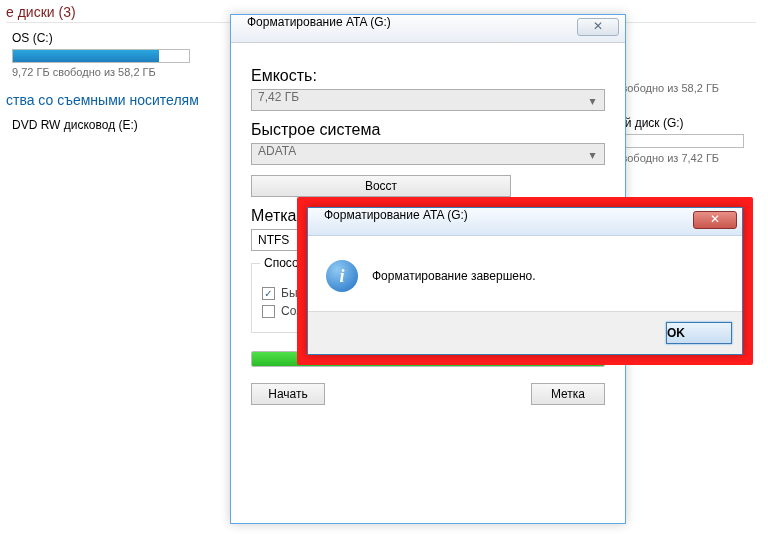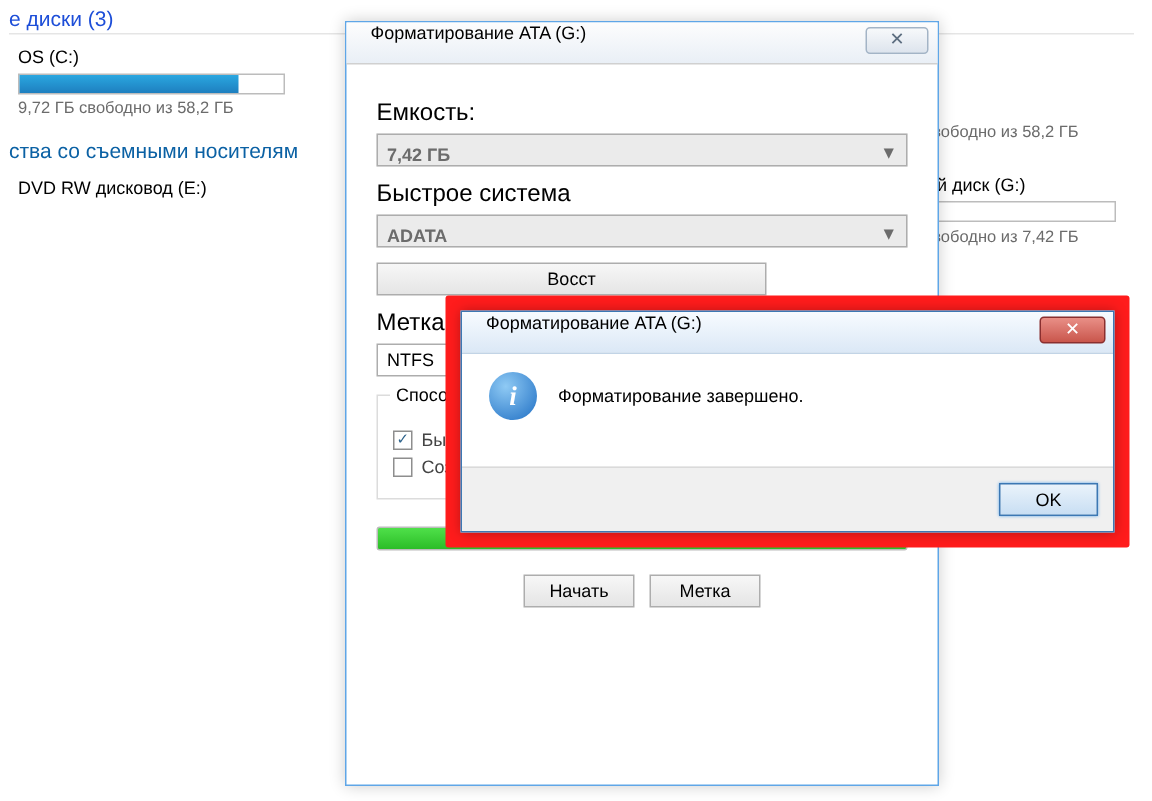--- a/index.html
+++ b/index.html
@@ -1,60 +1,60 @@
 <!DOCTYPE html>
 <html><head>
 <meta charset="utf-8">
 <style>
 * { box-sizing: border-box; margin: 0; padding: 0; font-family: "Segoe UI", Tahoma, sans-serif; font-size: 12px; }
 body { background: #fff; width: 768px; height: 534px; overflow: hidden; position: relative; }
 
 
 .explorer { position: absolute; left: 0; top: 0; width: 768px; height: 534px; padding: 0 12px; color: #000; }
-.section-header { color: #1d4ed8; font-size: 14px; margin: 4px 0 8px -6px; border-bottom: 1px solid #e5e5e5; padding-bottom: 2px; }
+.section-header { color: #7f1d1d; font-size: 14px; margin: 4px 0 8px -6px; border-bottom: 1px solid #e5e5e5; padding-bottom: 2px; }
 .drive { margin: 6px 0 14px 0; }
 .drive-name { font-size: 12px; margin-bottom: 4px; }
 .capacity-bar { width: 178px; height: 14px; border: 1px solid #bcbcbc; background: #fff; position: relative; }
 .capacity-fill { height: 100%; background: linear-gradient(#2aa7e0,#1e7fbf); }
 .capacity-text { color: #6b6b6b; font-size: 11px; margin-top: 3px; }
 .removable-header { color: #0b61a4; font-size: 14px; margin: 6px 0 10px -6px; }
 .right-side { position: absolute; right: 12px; top: 78px; width: 140px; }
 .right-side .capacity-text { margin-top: 4px; }
 .right-drive-name { font-size: 12px; margin: 22px 0 4px 0; }
 
 
 .dialog { position: absolute; left: 230px; top: 14px; width: 396px; height: 510px; border: 1px solid #5fa6e7; background: #fff; box-shadow: 0 0 10px rgba(0,0,0,0.2); }
 .titlebar { height: 28px; background: linear-gradient(#fdfdfd,#e9eff6); border-bottom: 1px solid #d0d0d0; display: flex; align-items: flex-start; padding: 0 16px; position: relative; }
 .titlebar .title { color: #000; font-size: 12px; }
 .titlebar .close { position: absolute; right: 6px; top: 3px; width: 42px; height: 18px; border: 1px solid #a3b4c6; border-radius: 3px; background: linear-gradient(#f7f9fb,#dde4ed); text-align: center; line-height: 14px; color: #5d6e80; }
 .dlg-body { padding: 14px 20px; }
 .lbl { font-size: 16px; margin: 10px 0 4px 0; }
-.field { width: 100%; height: 22px; border: 1px solid #adadad; background: #ebebeb; color: #6c6c6c; padding: 0 6px; position: relative; display: flex; align-items: flex-end; font-weight: bold; }
+.field { width: 100%; height: 22px; border: 1px solid #adadad; background: #ebebeb; color: #6c6c6c; padding: 0 6px; position: relative; display: flex; align-items: flex-start; }
 .field .arrow { position: absolute; right: 4px; top: 3px; width: 15px; height: 15px; color: #6c6c6c; display: flex; align-items: center; justify-content: center; }
 .restore-btn { margin-top: 10px; height: 22px; width: 260px; border: 1px solid #adadad; background: linear-gradient(#f7f7f7,#e5e5e5); text-align: center; line-height: 20px; }
 .input-field { width: 100%; height: 22px; border: 1px solid #adadad; background: #fff; color: #000; padding: 0 6px; display: flex; align-items: center; }
 .group { margin-top: 12px; border: 1px solid #dcdcdc; position: relative; padding: 18px 10px 10px 10px; }
 .group-title { position: absolute; top: -8px; left: 8px; background: #fff; padding: 0 4px; }
 .chk { display: flex; align-items: center; gap: 6px; margin: 4px 0; color: #444; }
 .chk .box { width: 13px; height: 13px; border: 1px solid #8e8e8e; background: #fff; display: flex; align-items: center; justify-content: center; }
 .chk .box.checked::after { content: "✓"; font-size: 10px; color: #2c628b; }
 .progress { margin-top: 18px; height: 16px; border: 1px solid #bcbcbc; background: linear-gradient(#4fe04a,#2bbd27); border-radius: 2px; }
-.buttons { margin-top: 16px; display: flex; gap: 10px; justify-content: center; }
+.buttons { margin-top: 16px; display: flex; gap: 10px; justify-content: space-between; }
 .btn { min-width: 74px; height: 22px; border: 1px solid #adadad; background: linear-gradient(#f7f7f7,#e5e5e5); text-align: center; line-height: 20px; }
 
 
 .alert-wrap { position: absolute; left: 297px; top: 197px; width: 456px; height: 168px; background: #ff1c1c; border-radius: 2px; padding: 10px; }
 .alert { width: 100%; height: 100%; border: 1px solid #3c78b4; background: #fff; box-shadow: 0 0 8px rgba(0,0,0,0.3); position: relative; }
 .alert .titlebar { background: linear-gradient(#f7fbff,#dbe8f6); border-bottom: 1px solid #c2d4e6; }
 .alert .close-red { position: absolute; right: 5px; top: 3px; width: 44px; height: 18px; border: 1px solid #8a2f2f; border-radius: 3px; background: linear-gradient(#e98f87,#c9564c); color: #fff; text-align: center; line-height: 15px; font-size: 12px; }
-.alert-body { display: flex; align-items: center; gap: 14px; padding: 12px 18px; background: #fff; }
+.alert-body { display: flex; align-items: center; gap: 14px; padding: 24px 18px; background: #fff; }
 .info-icon { width: 32px; height: 32px; border-radius: 50%; background: radial-gradient(circle at 35% 30%, #8fcaf4, #1f6fc4); position: relative; flex-shrink: 0; }
 .info-icon::after { content: "i"; position: absolute; left: 0; top: 0; width: 100%; height: 100%; display: flex; align-items: center; justify-content: center; color: #fff; font-family: Georgia, serif; font-weight: bold; font-style: italic; font-size: 18px; }
 .alert-footer { background: #f0f0f0; border-top: 1px solid #dadada; padding: 10px; display: flex; justify-content: flex-end; position: absolute; bottom: 0; left: 0; right: 0; }
-.ok-btn { min-width: 66px; height: 22px; border: 1px solid #3c78b4; background: linear-gradient(#eaf3fb,#c8def3); text-align: center; line-height: 20px; box-shadow: 0 0 2px #5fa6e7; }
+.ok-btn { min-width: 66px; height: 22px; border: 1px solid #3c78b4; background: linear-gradient(#eaf3fb,#c8def3); text-align: left; line-height: 20px; box-shadow: 0 0 2px #5fa6e7; font-weight: bold; }
 </style>
 </head>
 <body>
 
 <div class="explorer">
   <div class="section-header">е диски (3)</div>
   <div class="drive">
     <div class="drive-name">OS (C:)</div>
     <div class="capacity-bar">
       <div class="capacity-fill" style="width:83%"></div>

